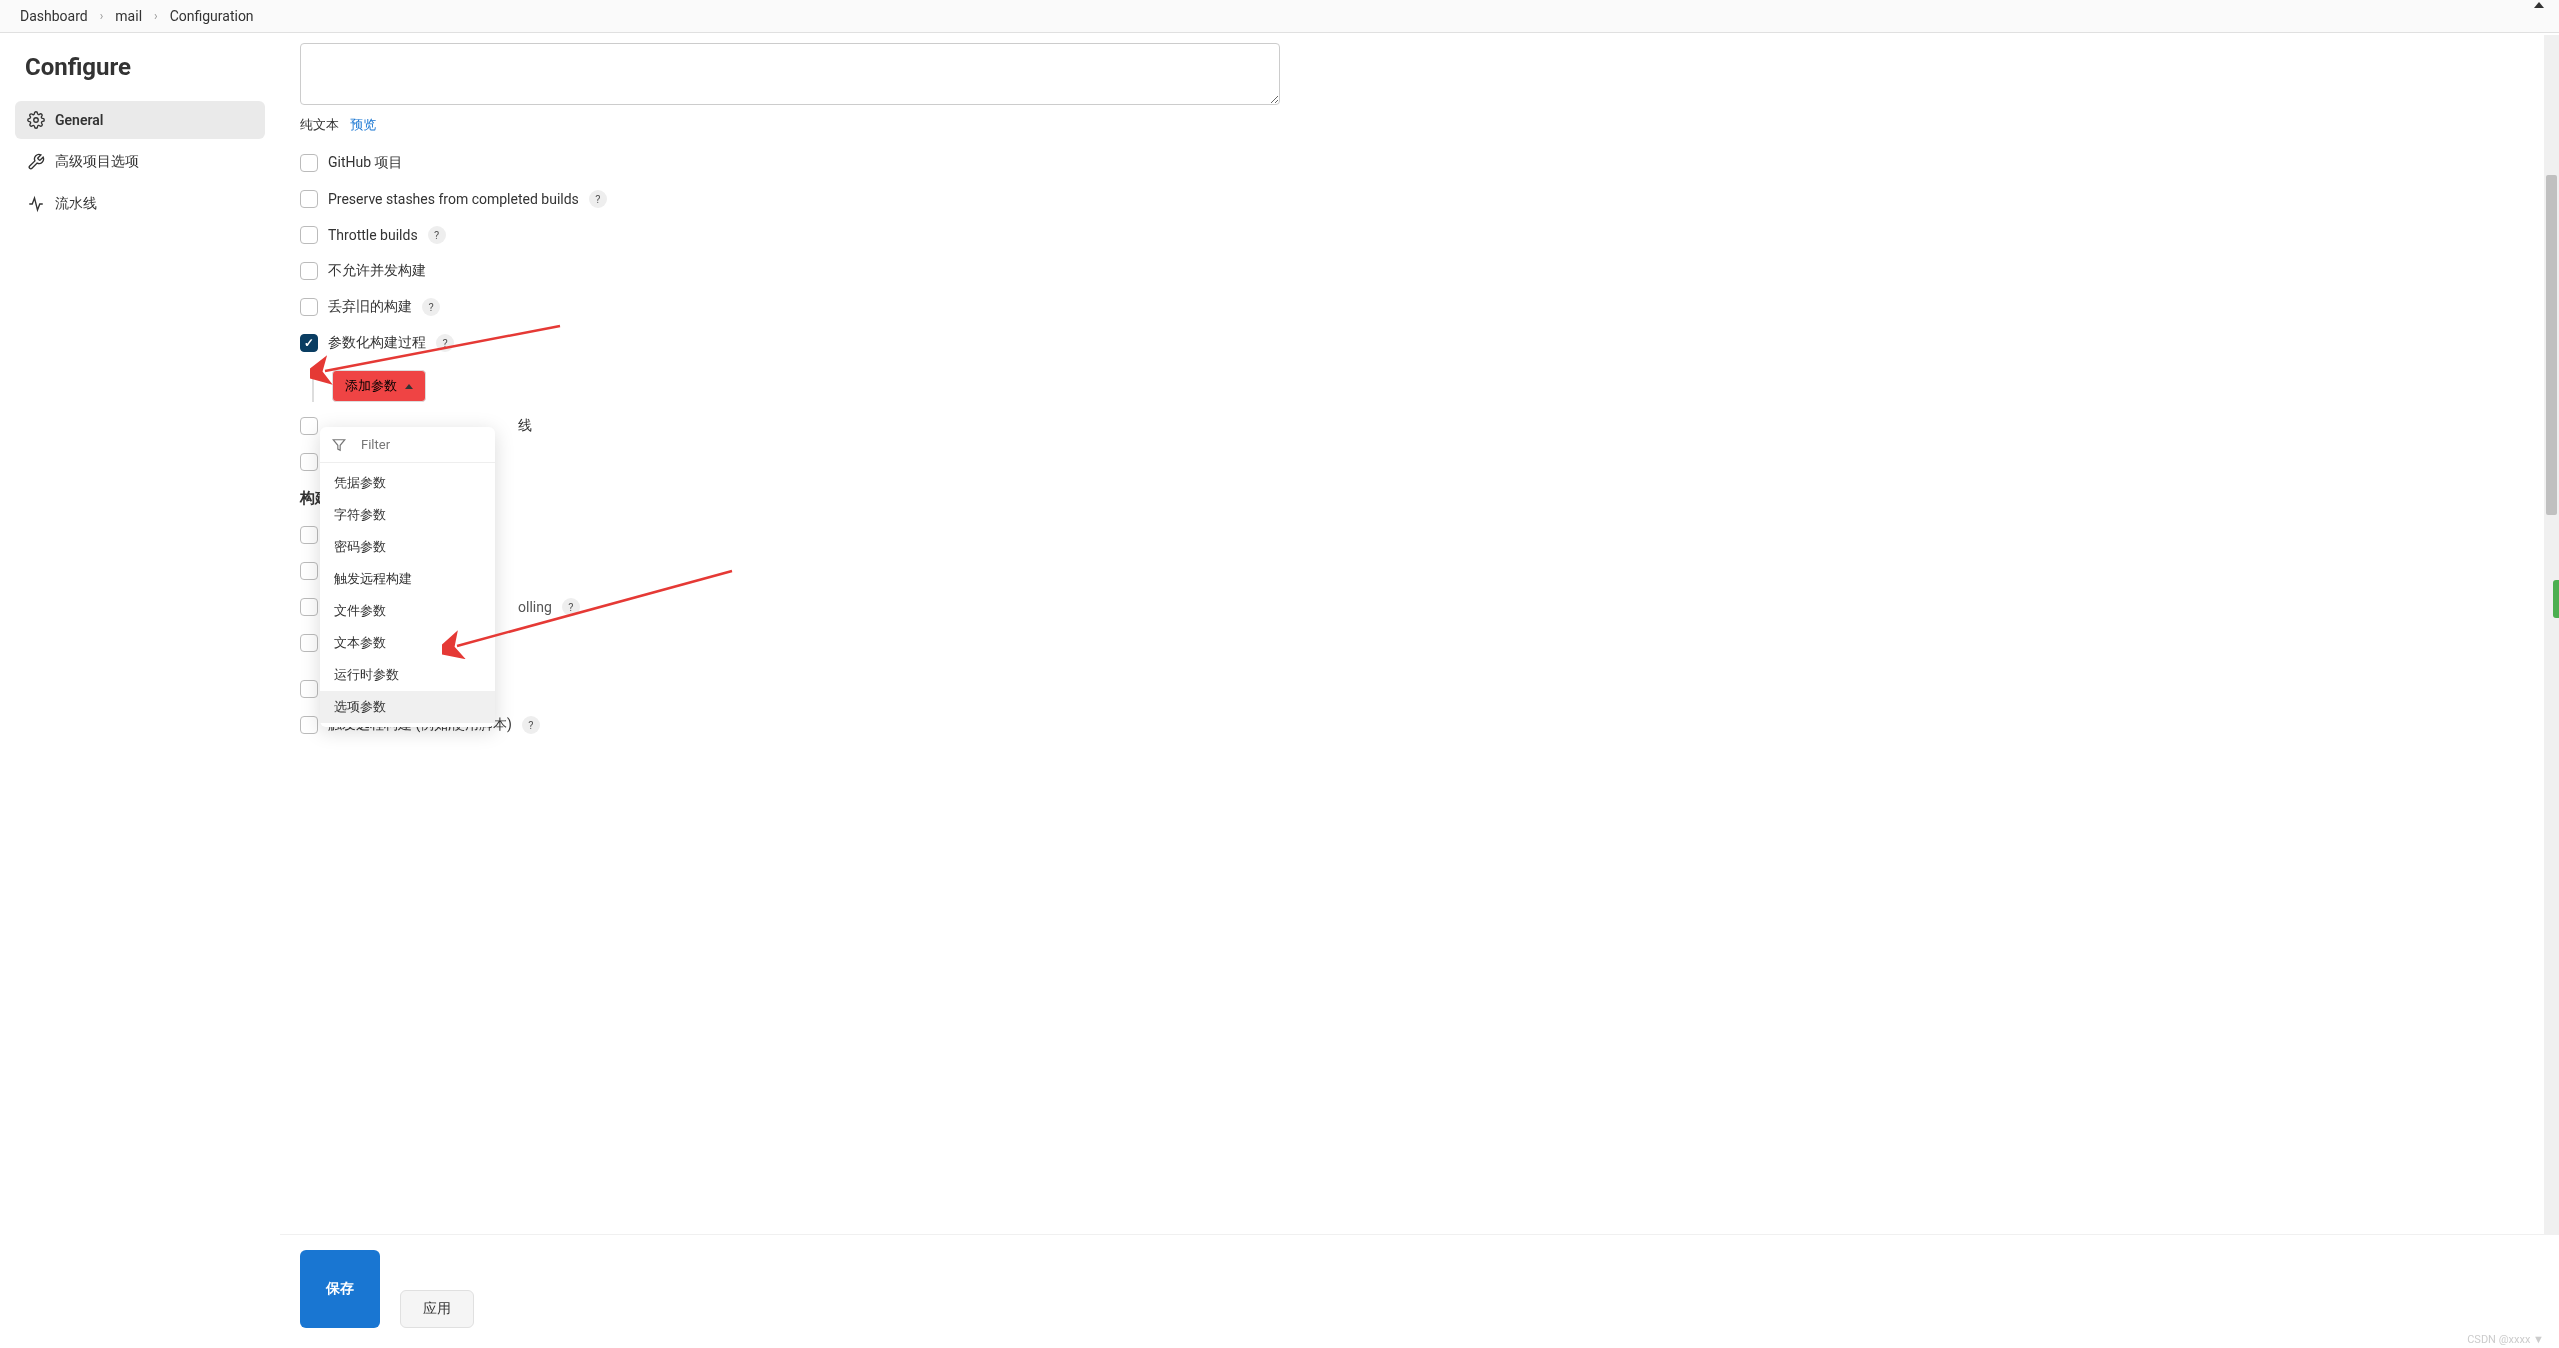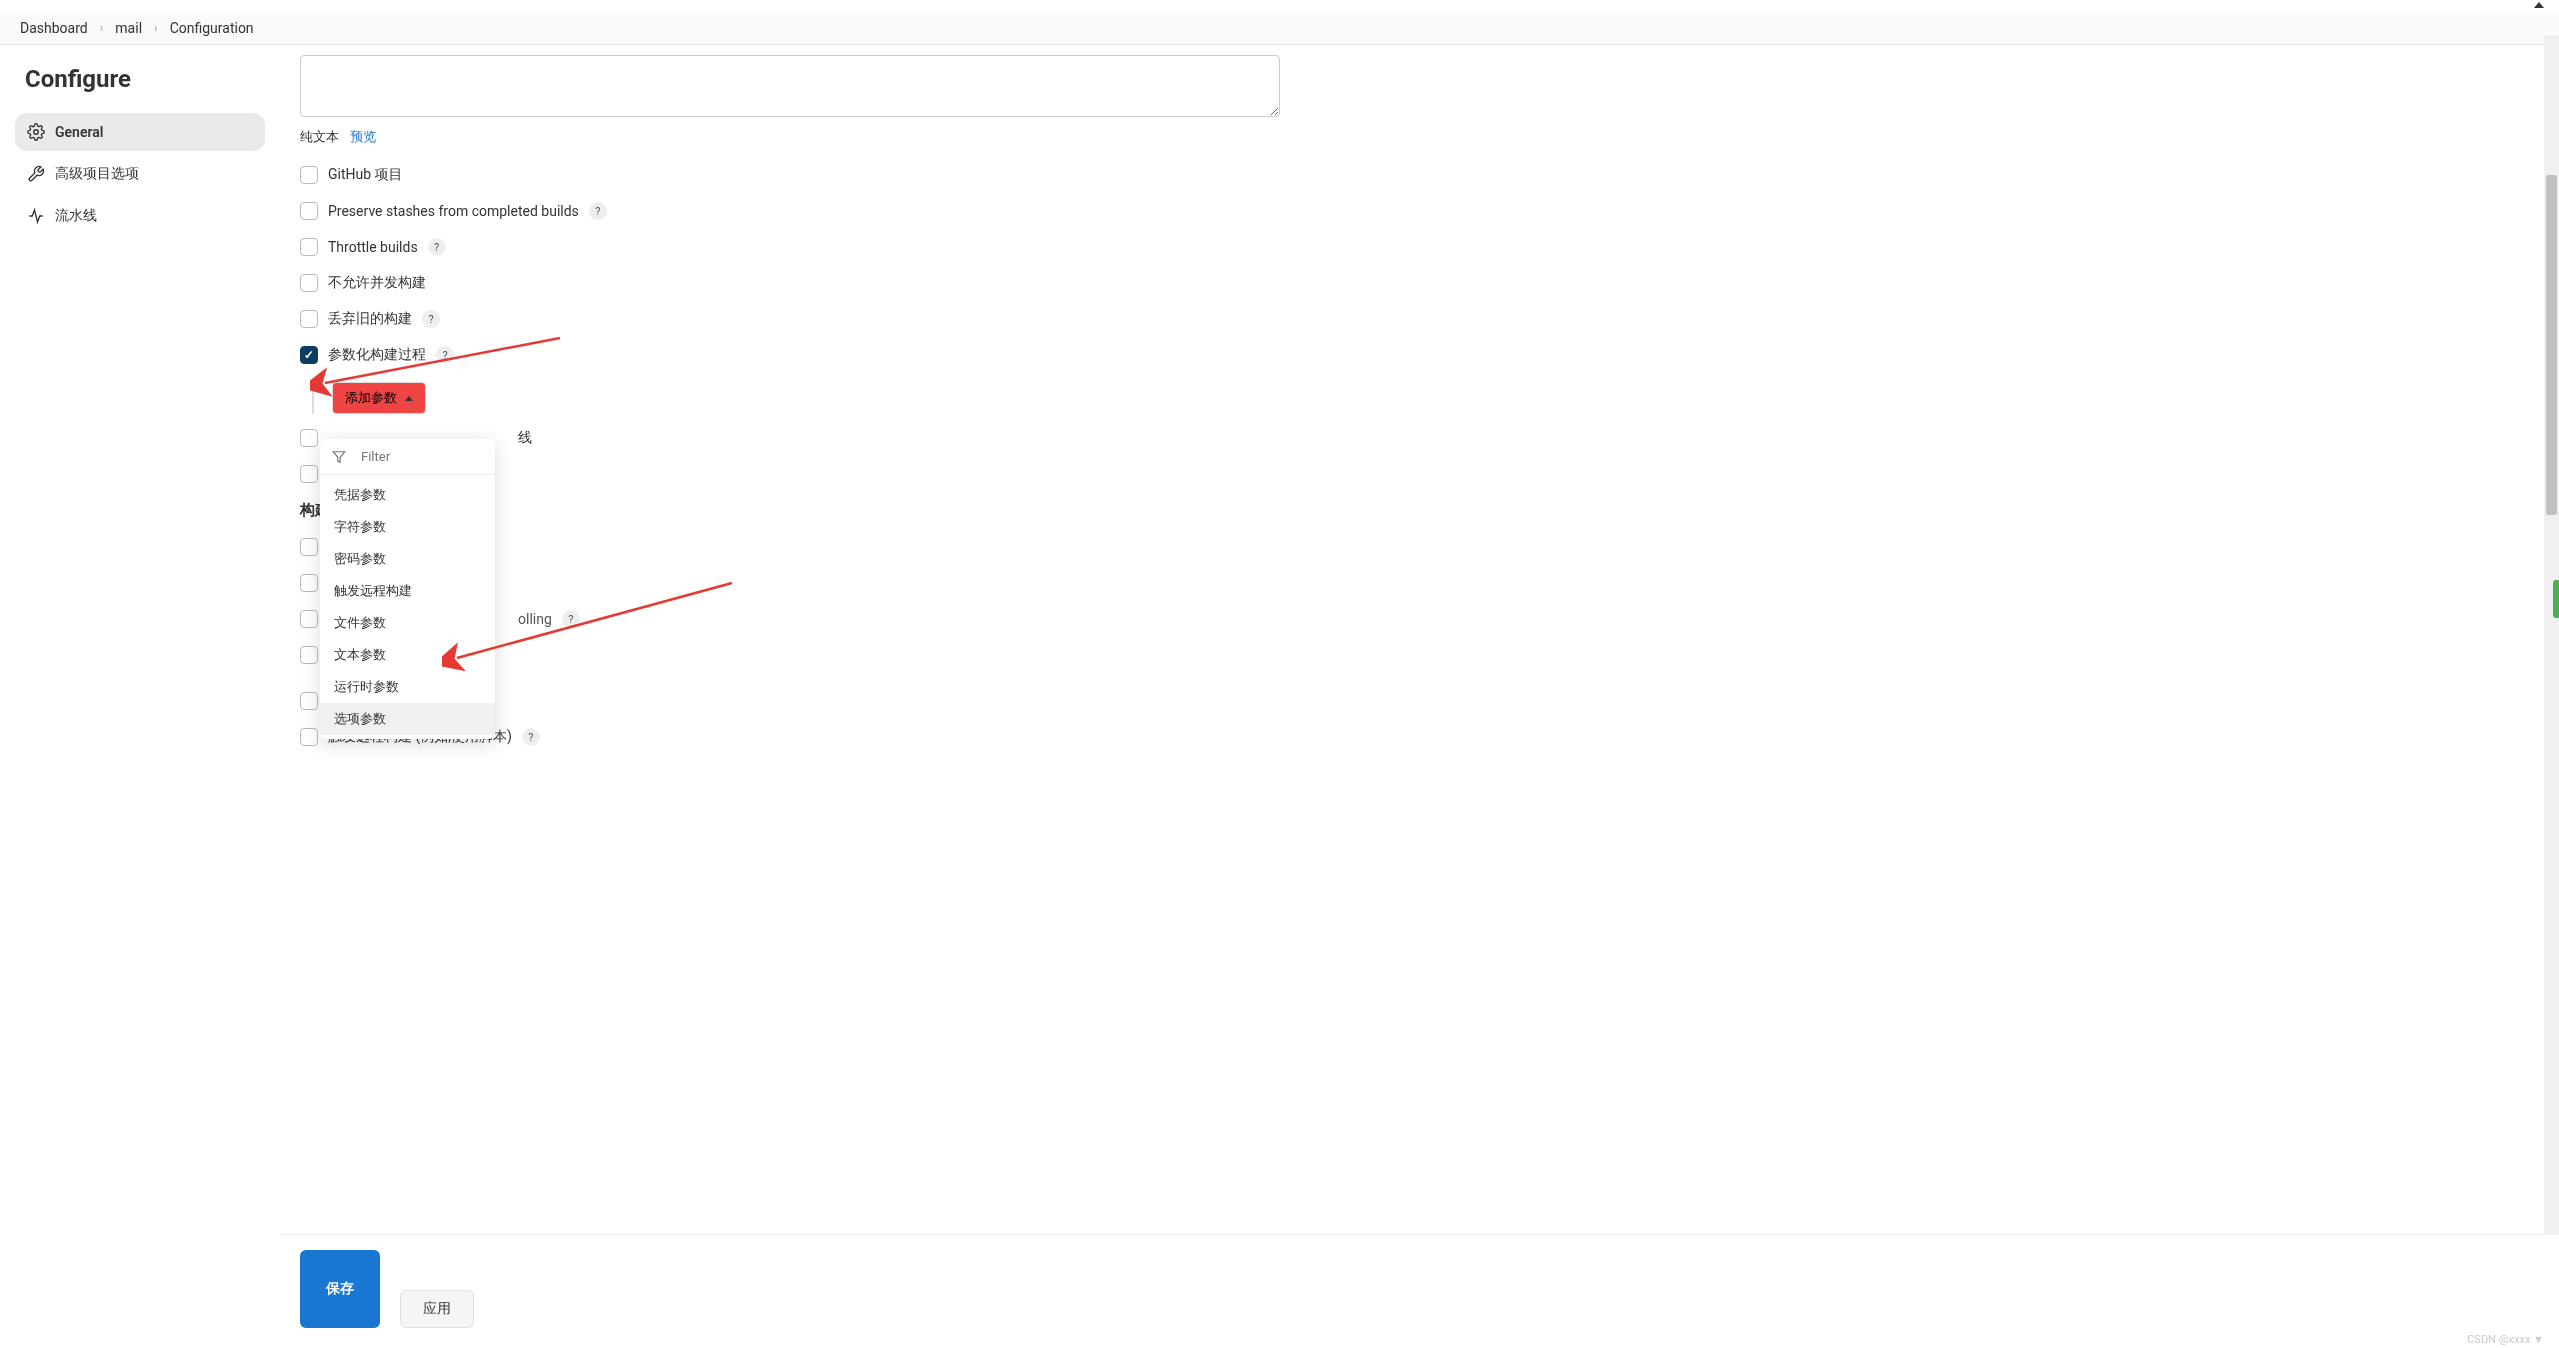--- a/index.html
+++ b/index.html
@@ -12,21 +12,20 @@
     }
     
     
     .breadcrumb {
       display: flex;
       align-items: center;
       padding: 8px 20px;
       border-bottom: 1px solid #e0e0e0;
       background: #fafafa;
       gap: 12px;
-      margin-top: 12px;
     }
     .breadcrumb a { color: #333; text-decoration: none; }
     .breadcrumb .sep { color: #999; font-size: 12px; }
     .breadcrumb-arrow-up {
       position: absolute;
       right: 15px;
       top: 2px;
       width: 0; height: 0;
       border-left: 5px solid transparent;
       border-right: 5px solid transparent;
@@ -47,21 +46,21 @@
     .sidebar h1 {
       font-size: 24px;
       font-weight: 700;
       margin-bottom: 20px;
       margin-left: 10px;
     }
     .sidebar-item {
       display: flex;
       align-items: center;
       padding: 10px 12px;
-      border-radius: 12px;
+      border-radius: 6px;
       cursor: pointer;
       gap: 10px;
       margin-bottom: 4px;
     }
     .sidebar-item.active { background: #eaeaea; font-weight: 600; }
     .sidebar-item .icon { width: 18px; height: 18px; display: flex; align-items: center; justify-content: center; }
     
     
     .content {
       flex: 1;

